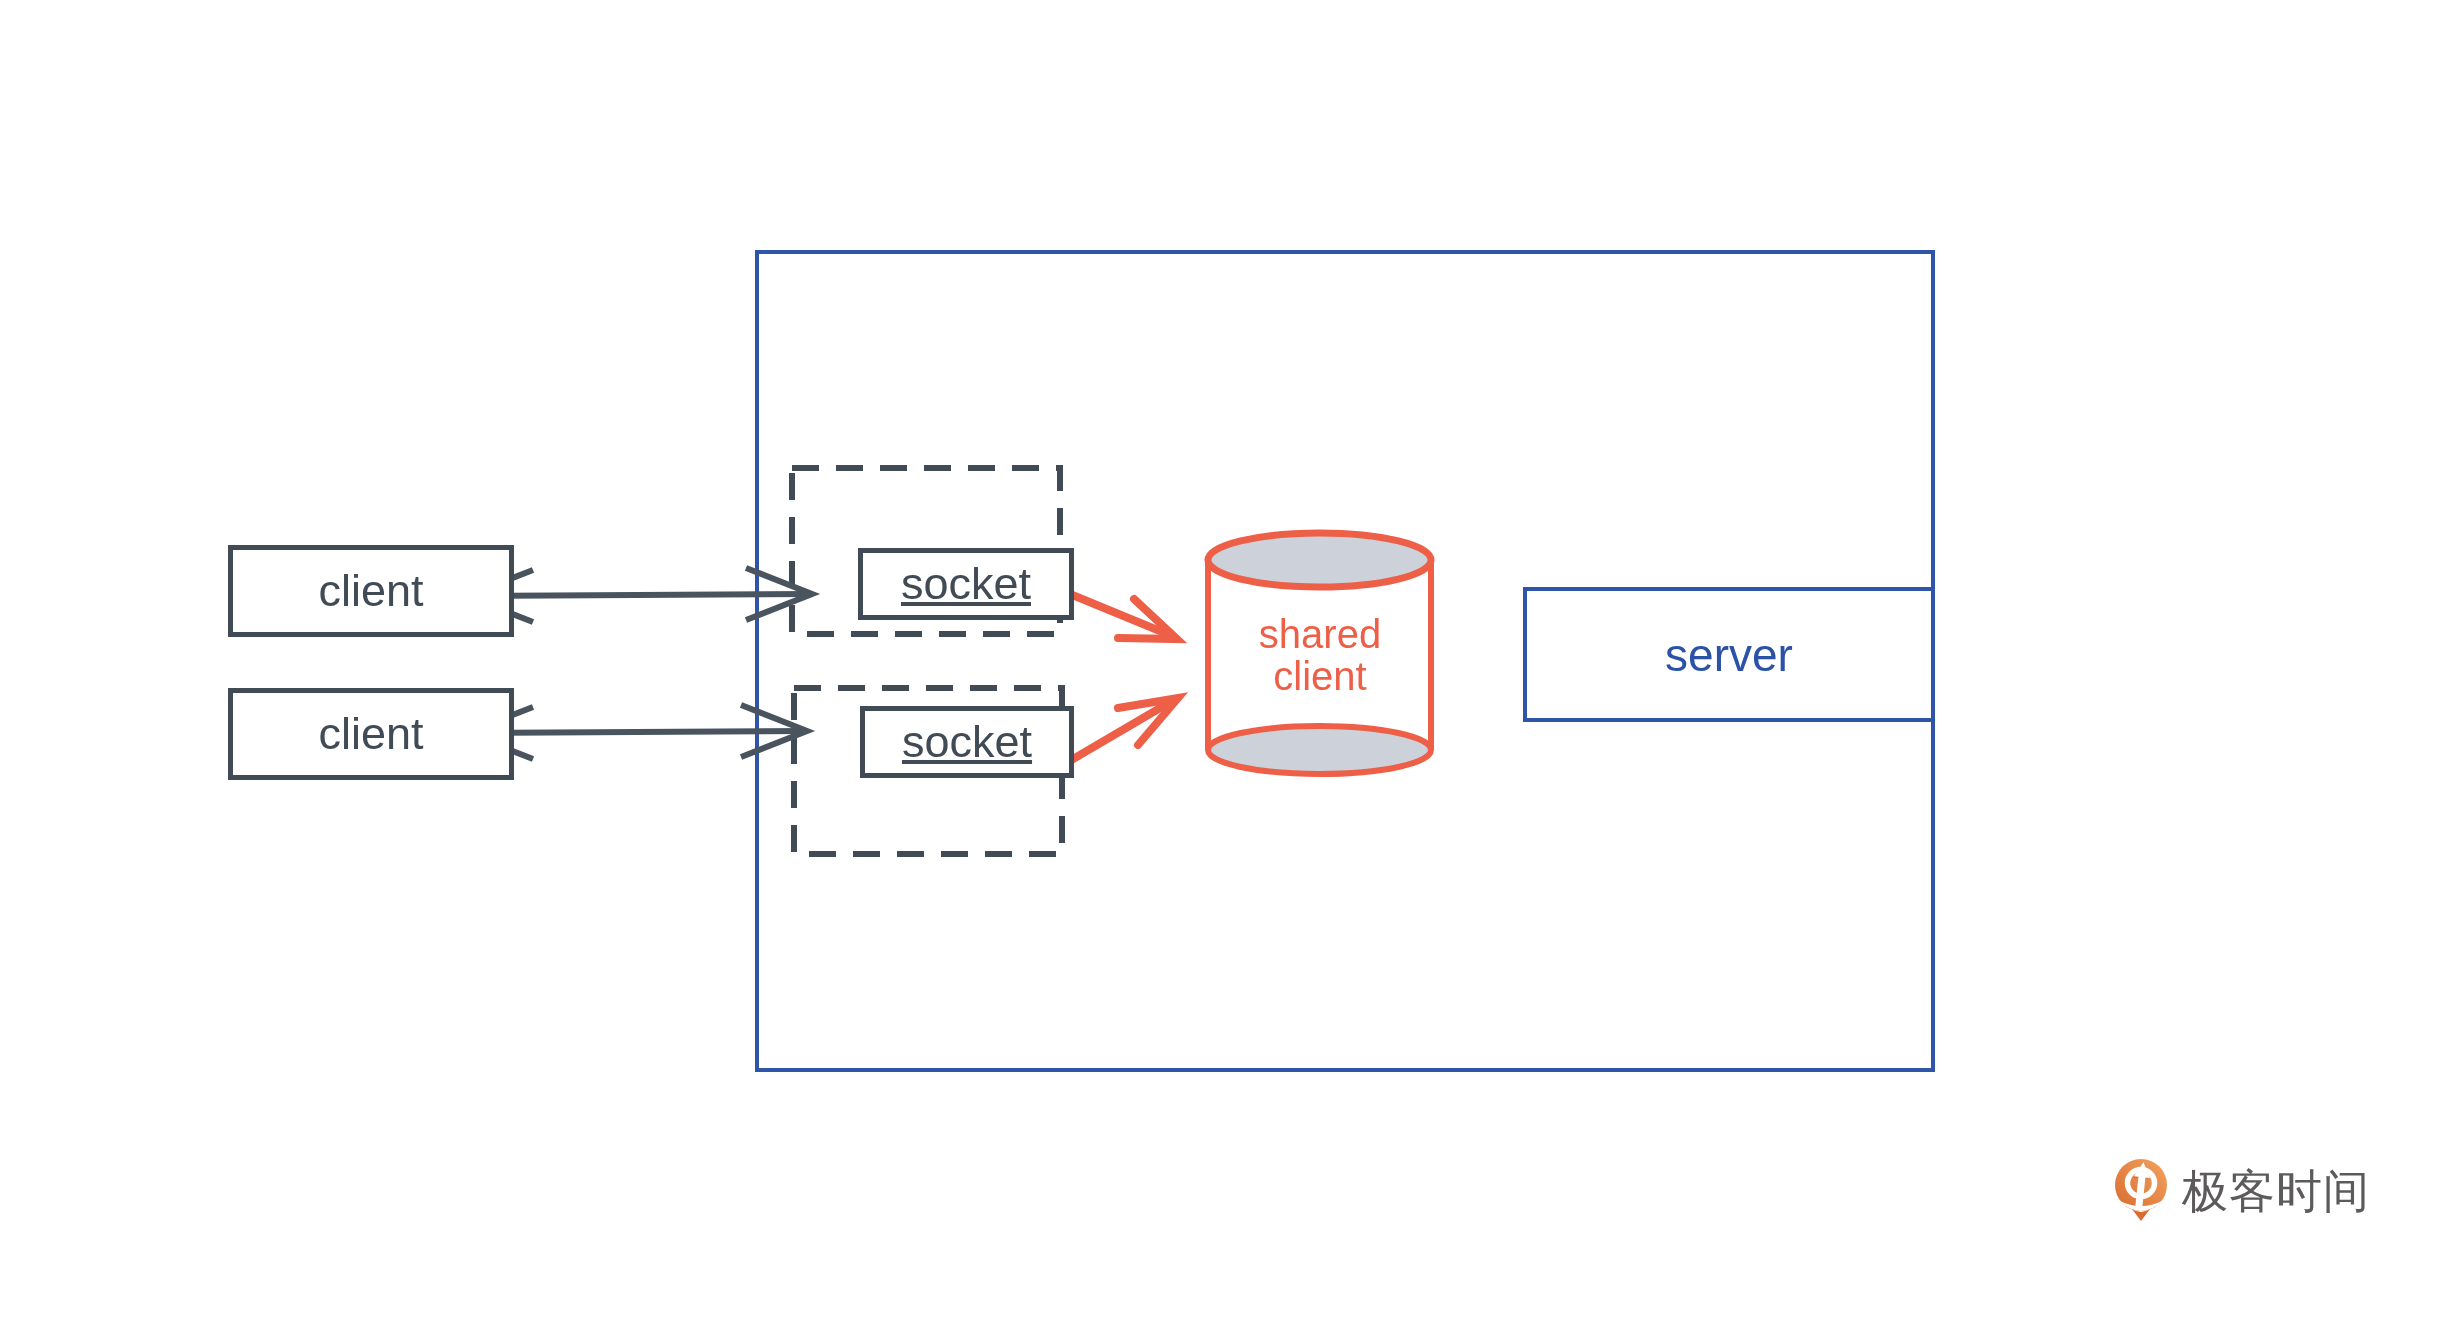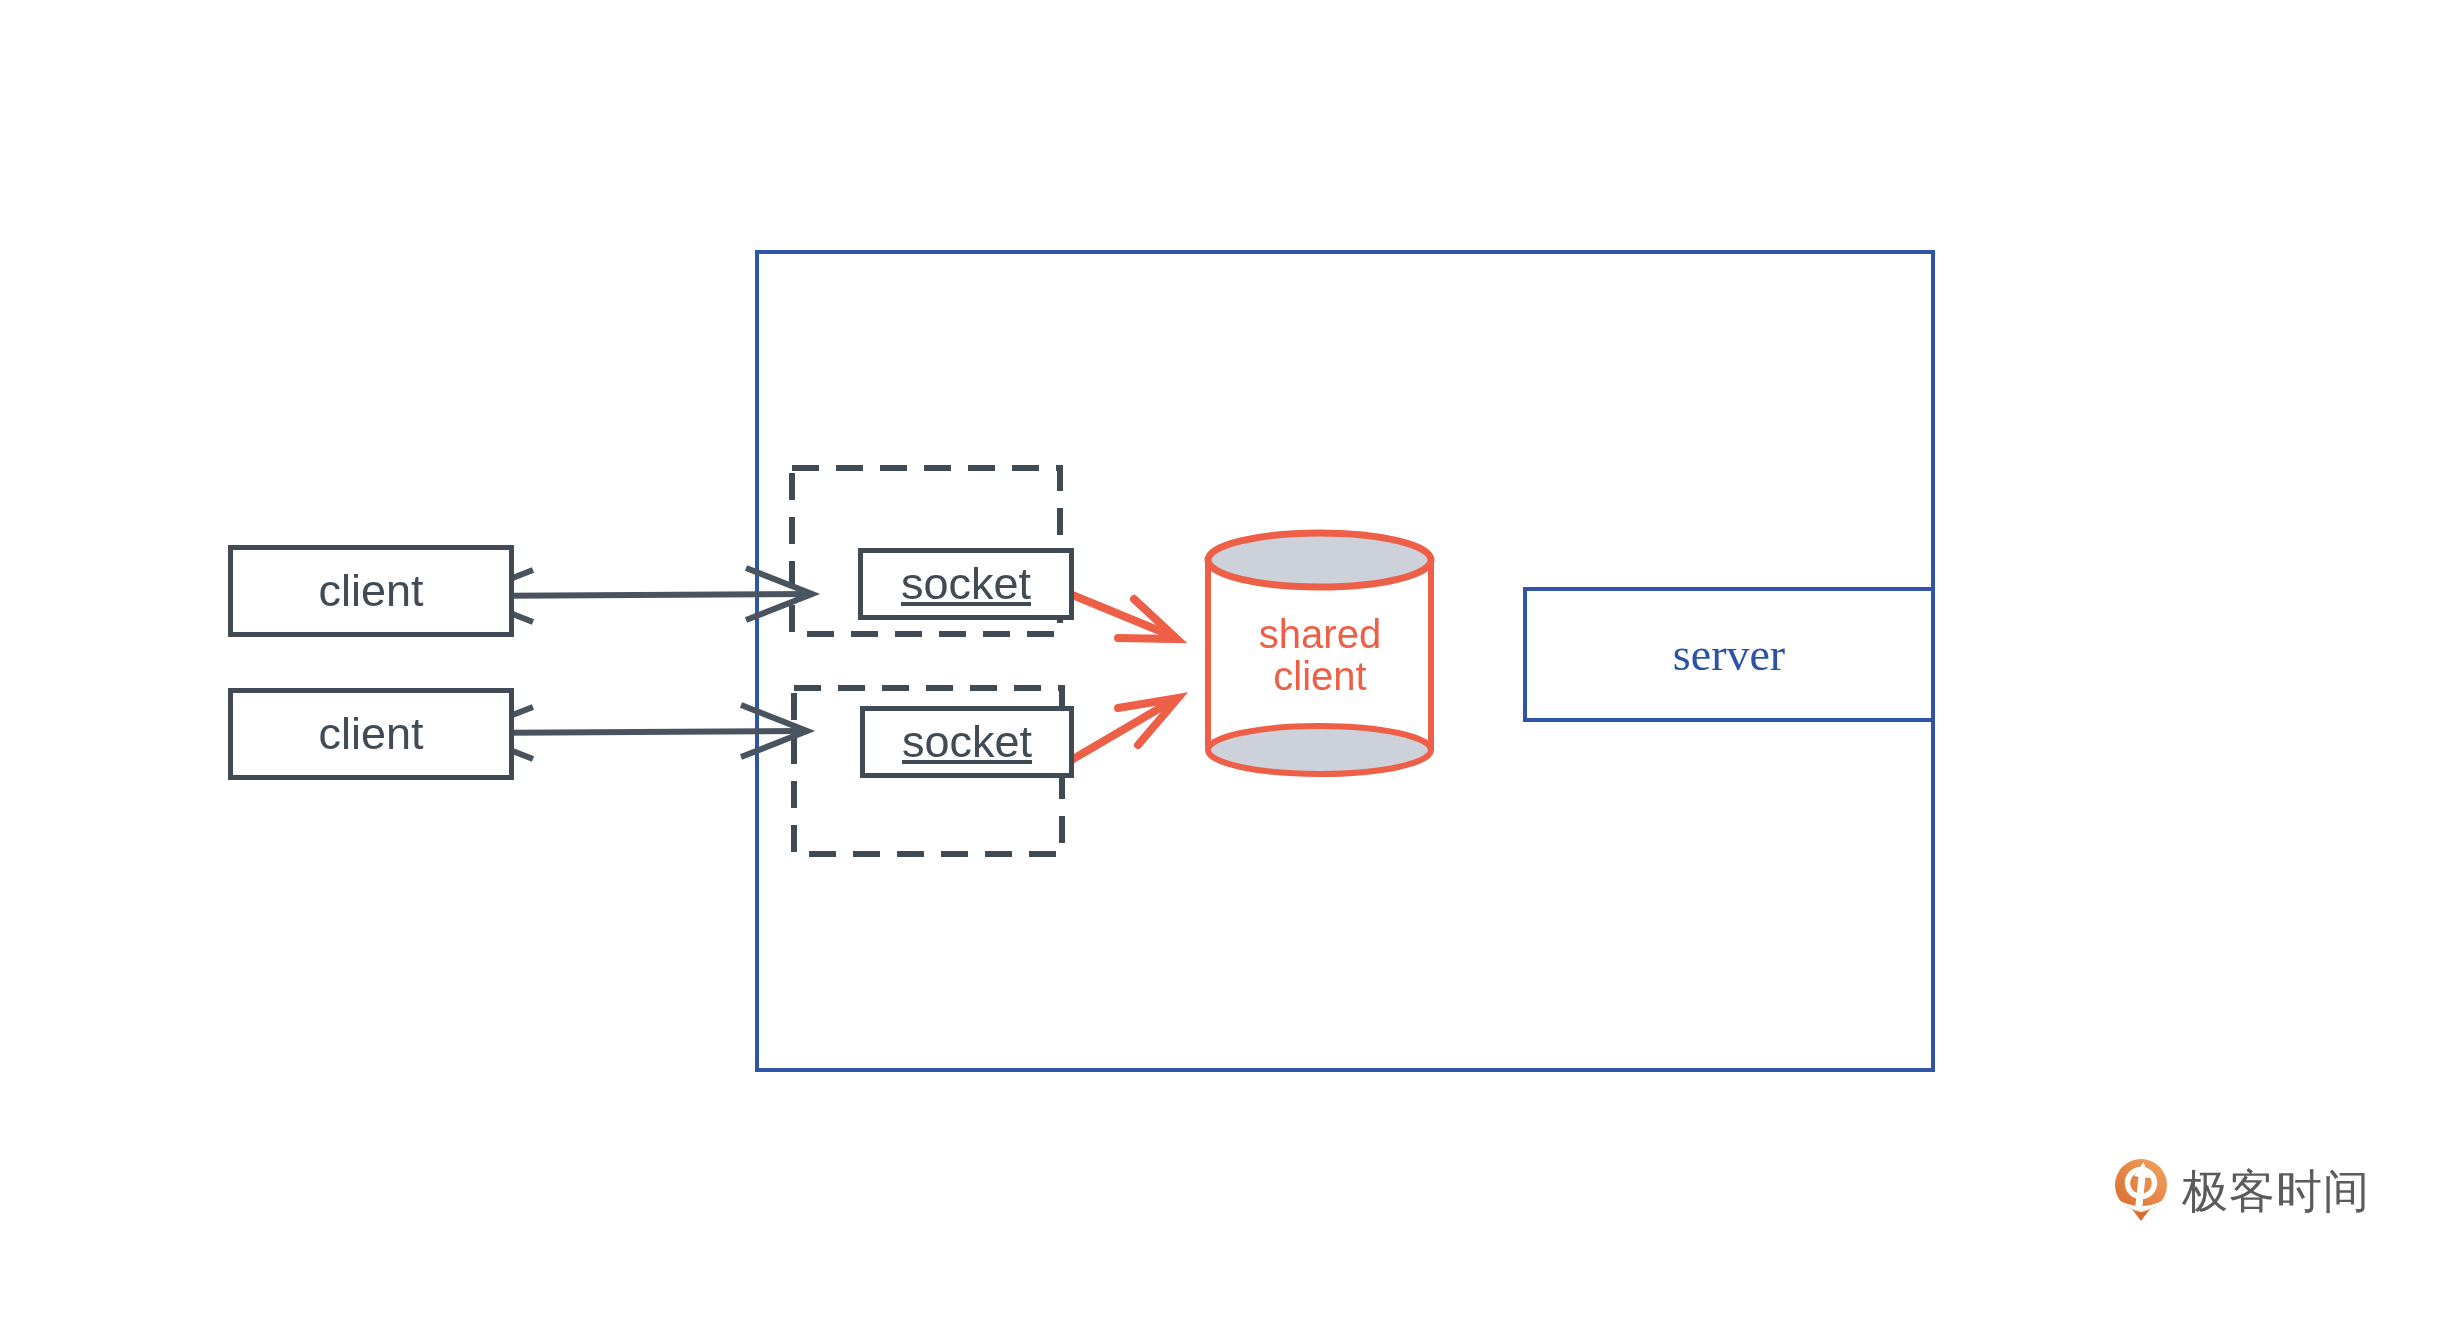--- a/index.html
+++ b/index.html
@@ -134,21 +134,21 @@
     <span>client</span>
   </div>
 
   <div class="box socket-box" style="left:810px; top:548px; width:216px; height:72px;">
     <span>socket</span>
   </div>
   <div class="box socket-box" style="left:812px; top:706px; width:214px; height:72px;">
     <span>socket</span>
   </div>
 
-  <div class="box server-box" style="left:1475px; top:587px; width:412px; height:135px;font-family:Liberation Serif, serif;">
+  <div class="box server-box" style="left:1475px; top:587px; width:412px; height:135px;">
     <span>server</span>
   </div>
 
   <div class="shared-state-label">
     <span>shared</span><br>
     <span>client</span>
   </div>
 
   <div class="brand">
     <svg width="56" height="66" viewBox="0 0 56 66" xmlns="http://www.w3.org/2000/svg">

